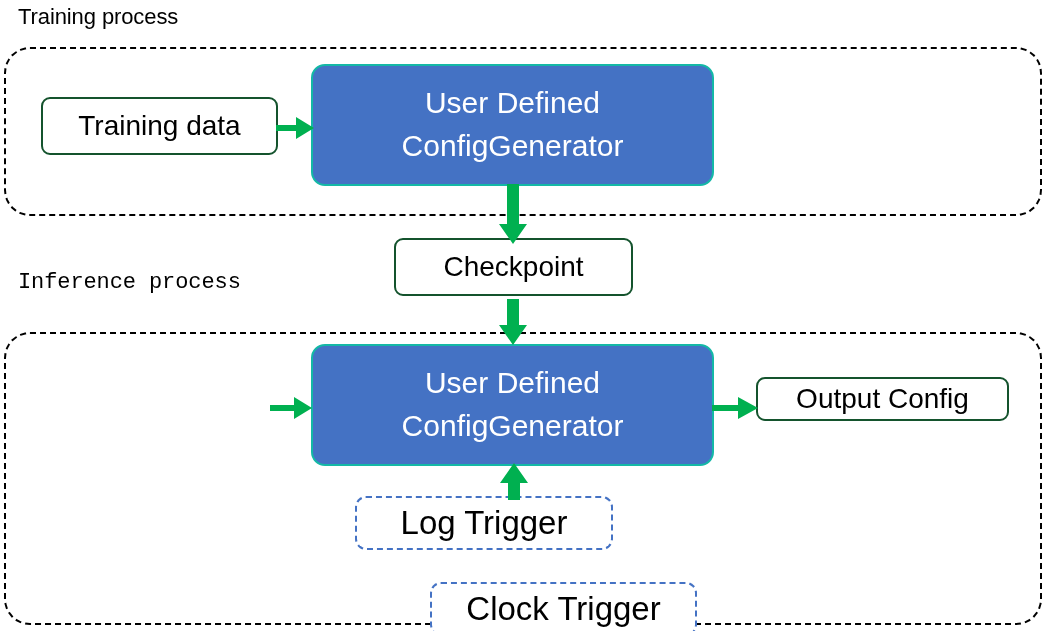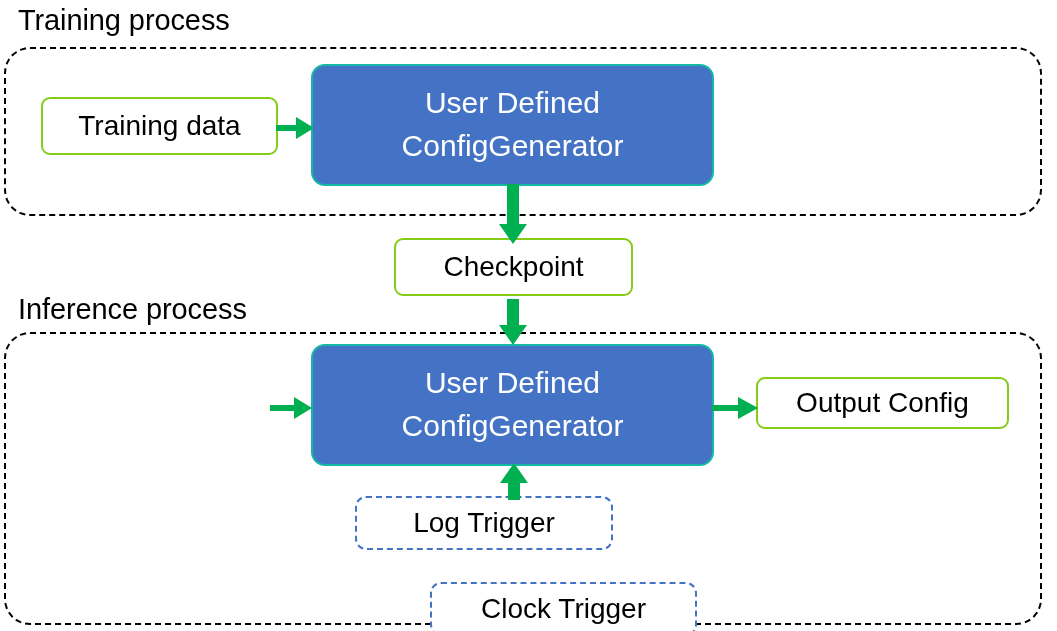--- a/index.html
+++ b/index.html
@@ -14,59 +14,59 @@
     position: relative;
     width: 1057px;
     height: 631px;
     background: #ffffff;
     overflow: hidden;
   }
 
   
   .section-title {
     position: absolute;
-    font-size: 29px;
+    font-size: 22px;
     line-height: 1;
     color: #000000;
     white-space: nowrap;
     letter-spacing: -0.1px;
   }
   #title-training { left: 18px; top: 6px; }
-  #title-inference { left: 18px; top: 295px; }
+  #title-inference { left: 18px; top: 272px; font-family: Liberation Mono, monospace; }
 
   
   .group-box {
     position: absolute;
     border: 2.5px dashed #000000;
     border-radius: 26px;
     background: transparent;
     box-sizing: border-box;
   }
   #group-training { left: 4px;  top: 47px;  width: 1038px; height: 169px; }
   #group-inference{ left: 4px;  top: 332px; width: 1038px; height: 293px; }
 
   
   .node-plain {
     position: absolute;
     box-sizing: border-box;
     background: #ffffff;
-    border: 2px solid #84cc16;
+    border: 2px solid #14532d;
     border-radius: 9px;
     display: flex;
     align-items: center;
     justify-content: center;
     color: #000000;
     font-size: 28px;
     line-height: 1.1;
     white-space: nowrap;
   }
   #node-training-data { left: 41px;  top: 97px;  width: 237px; height: 58px; }
   #node-checkpoint    { left: 394px; top: 238px; width: 239px; height: 58px; }
   #node-current-status{ left: 27px;  top: 376px; width: 246px; height: 58px; }
-  #node-output-config { left: 756px; top: 377px; width: 253px; height: 52px; }
+  #node-output-config { left: 756px; top: 377px; width: 253px; height: 44px; }
 
   
   .node-process {
     position: absolute;
     box-sizing: border-box;
     background: #4472C4;
     border: 2px solid #14b8a6;
     border-radius: 14px;
     display: flex;
     flex-direction: column;
@@ -84,21 +84,21 @@
   .node-trigger {
     position: absolute;
     box-sizing: border-box;
     background: #ffffff;
     border: 2.5px dashed #4472C4;
     border-radius: 11px;
     display: flex;
     align-items: center;
     justify-content: center;
     color: #000000;
-    font-size: 28px;
+    font-size: 33px;
     white-space: nowrap;
   }
   #node-log-trigger   { left: 355px; top: 496px; width: 258px; height: 54px; z-index: 3; }
   #node-clock-trigger { left: 430px; top: 550px; width: 267px; height: 54px; z-index: 4; margin-top: 32px; }
 
   
   .arrow {
     position: absolute;
     z-index: 5;
   }

